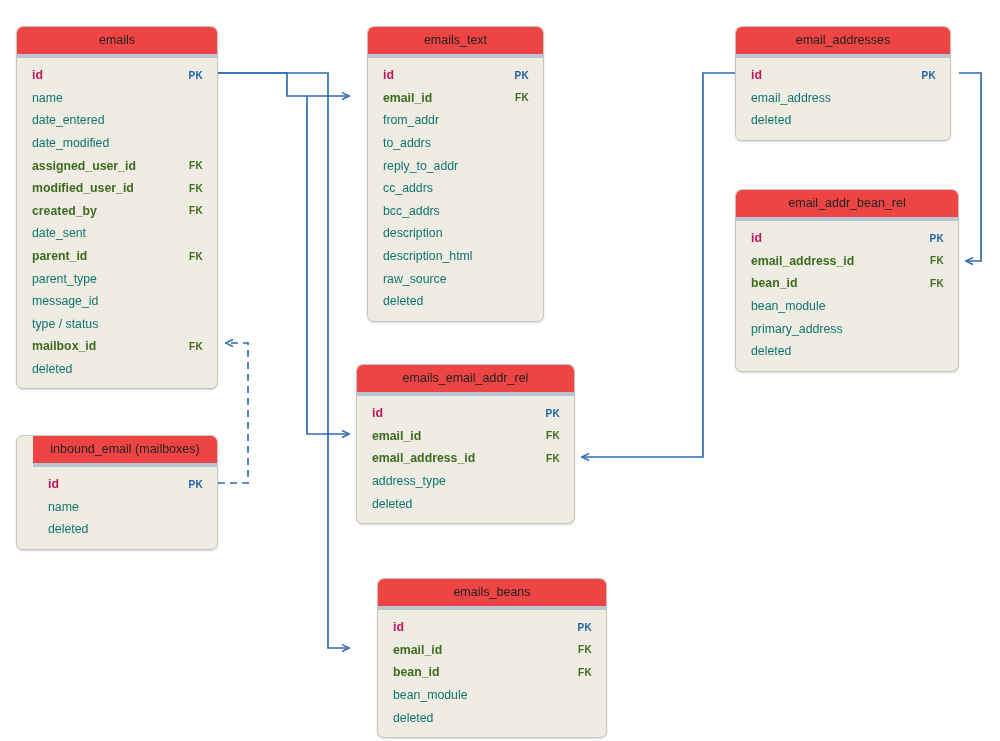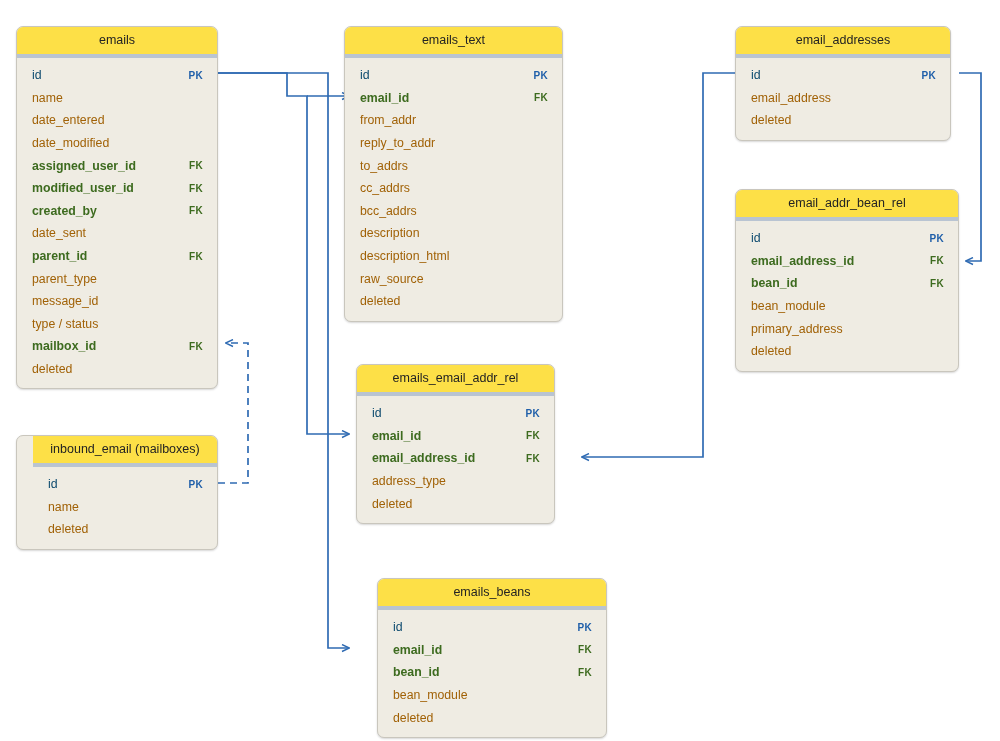--- a/index.html
+++ b/index.html
@@ -38,48 +38,48 @@
     box-shadow: 0 1px 2px rgba(0,0,0,0.16);
     z-index: 2;
     overflow: hidden;
   }
   .entity-header {
     height: 27px;
     line-height: 27px;
     text-align: center;
     font-size: 12.5px;
     color: #232323;
-    background: #fde047;
+    background: #ef4444;
     border-bottom: 4px solid #b9c4d2;
     box-sizing: content-box;
   }
   .entity-body {
     padding: 6px 0 8px 0;
   }
   .field-row {
     display: flex;
     align-items: center;
     justify-content: space-between;
     height: 22.6px;
     padding: 0 14px 0 15px;
     box-sizing: border-box;
   }
   .field-name {
     font-size: 12.3px;
-    color: #a16207;
+    color: #0f766e;
     white-space: nowrap;
   }
   .field-badge {
     font-size: 10px;
     font-weight: bold;
     letter-spacing: 0.3px;
   }
   .key-pk .field-name {
-    color: #0c4a6e;
-    font-weight: normal;
+    color: #be185d;
+    font-weight: bold;
   }
   .key-pk .field-badge {
     color: #1f5fa9;
   }
   .key-fk .field-name {
     color: #3d6b1f;
     font-weight: bold;
   }
   .key-fk .field-badge {
     color: #3d6b1f;
@@ -185,44 +185,44 @@
           <div class="field-row">
             <span class="field-name">name</span>
             <span class="field-badge"></span>
           </div>
           <div class="field-row">
             <span class="field-name">deleted</span>
             <span class="field-badge"></span>
           </div>
         </div>
       </div>
-      <div class="entity" style="left: 344px; top: 26px; width: 219px;">
+      <div class="entity" style="left: 367px; top: 26px; width: 177px;">
         <div class="entity-header">emails_text</div>
         <div class="entity-body">
           <div class="field-row key-pk">
             <span class="field-name">id</span>
             <span class="field-badge">PK</span>
           </div>
           <div class="field-row key-fk">
             <span class="field-name">email_id</span>
             <span class="field-badge">FK</span>
           </div>
           <div class="field-row">
             <span class="field-name">from_addr</span>
             <span class="field-badge"></span>
           </div>
           <div class="field-row">
+            <span class="field-name">to_addrs</span>
+            <span class="field-badge"></span>
+          </div>
+          <div class="field-row">
             <span class="field-name">reply_to_addr</span>
             <span class="field-badge"></span>
           </div>
           <div class="field-row">
-            <span class="field-name">to_addrs</span>
-            <span class="field-badge"></span>
-          </div>
-          <div class="field-row">
             <span class="field-name">cc_addrs</span>
             <span class="field-badge"></span>
           </div>
           <div class="field-row">
             <span class="field-name">bcc_addrs</span>
             <span class="field-badge"></span>
           </div>
           <div class="field-row">
             <span class="field-name">description</span>
             <span class="field-badge"></span>
@@ -234,21 +234,21 @@
           <div class="field-row">
             <span class="field-name">raw_source</span>
             <span class="field-badge"></span>
           </div>
           <div class="field-row">
             <span class="field-name">deleted</span>
             <span class="field-badge"></span>
           </div>
         </div>
       </div>
-      <div class="entity" style="left: 356px; top: 364px; width: 199px;">
+      <div class="entity" style="left: 356px; top: 364px; width: 219px;">
         <div class="entity-header">emails_email_addr_rel</div>
         <div class="entity-body">
           <div class="field-row key-pk">
             <span class="field-name">id</span>
             <span class="field-badge">PK</span>
           </div>
           <div class="field-row key-fk">
             <span class="field-name">email_id</span>
             <span class="field-badge">FK</span>
           </div>

